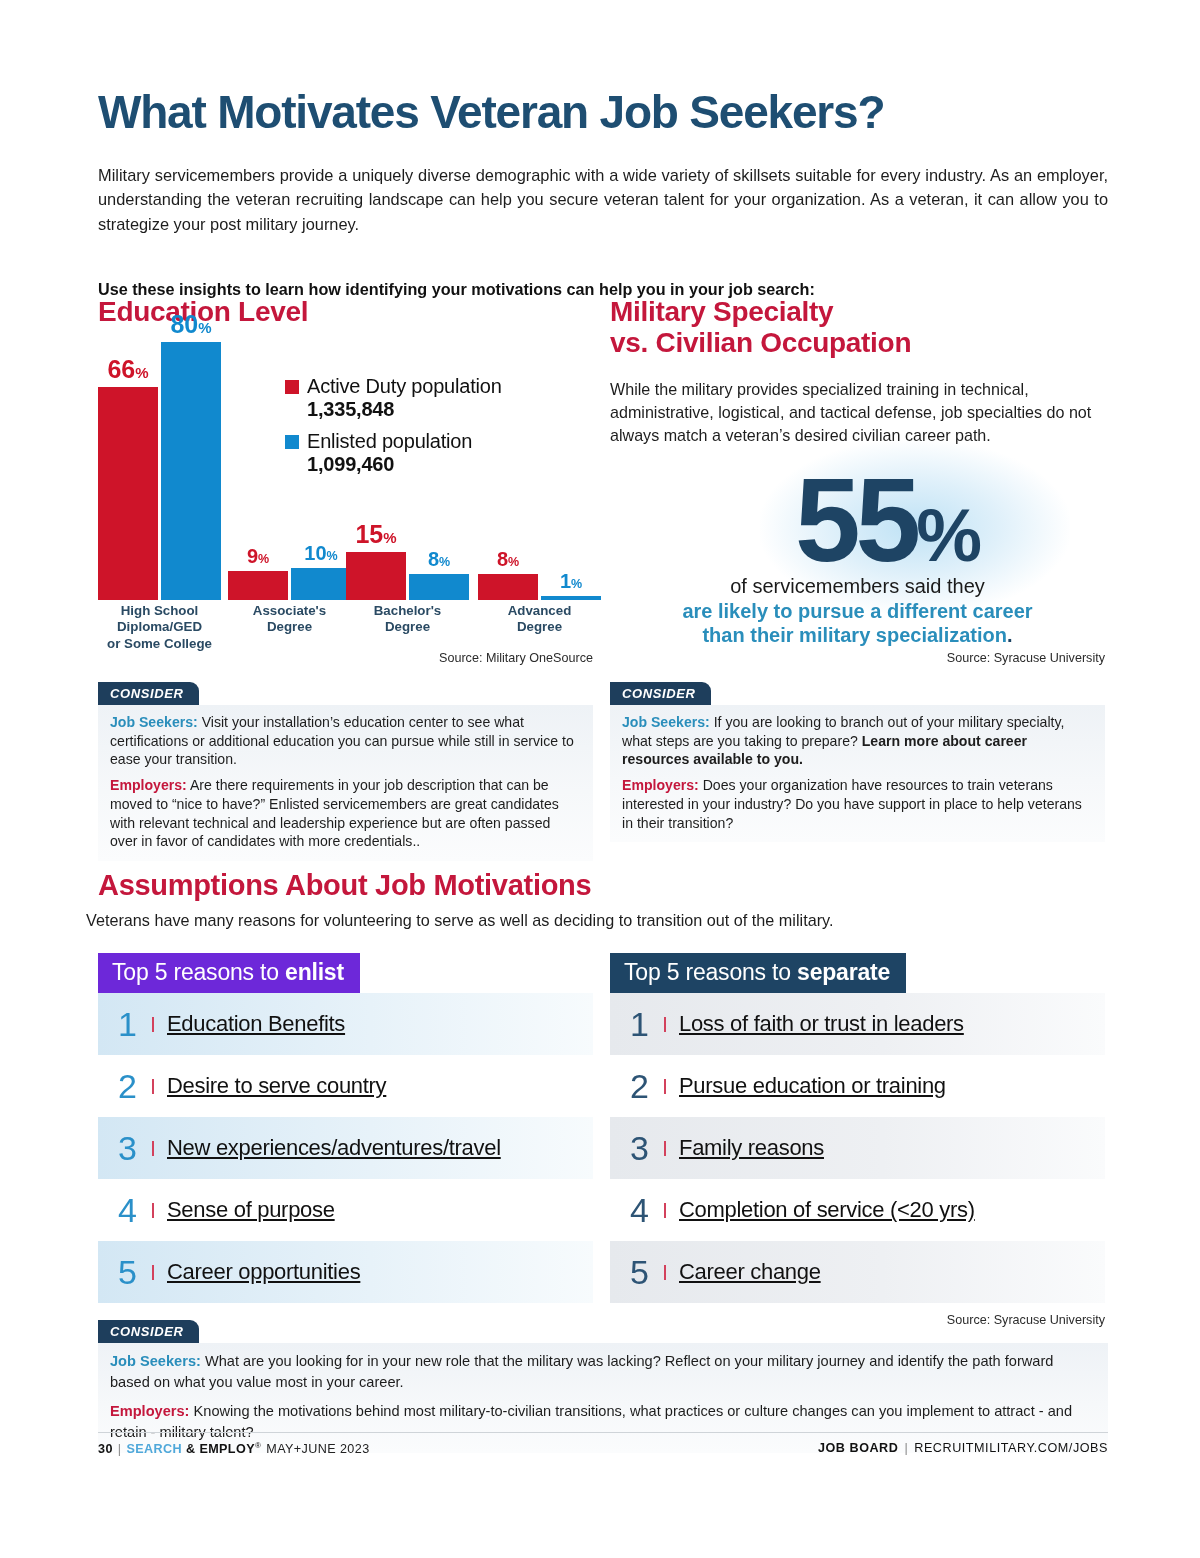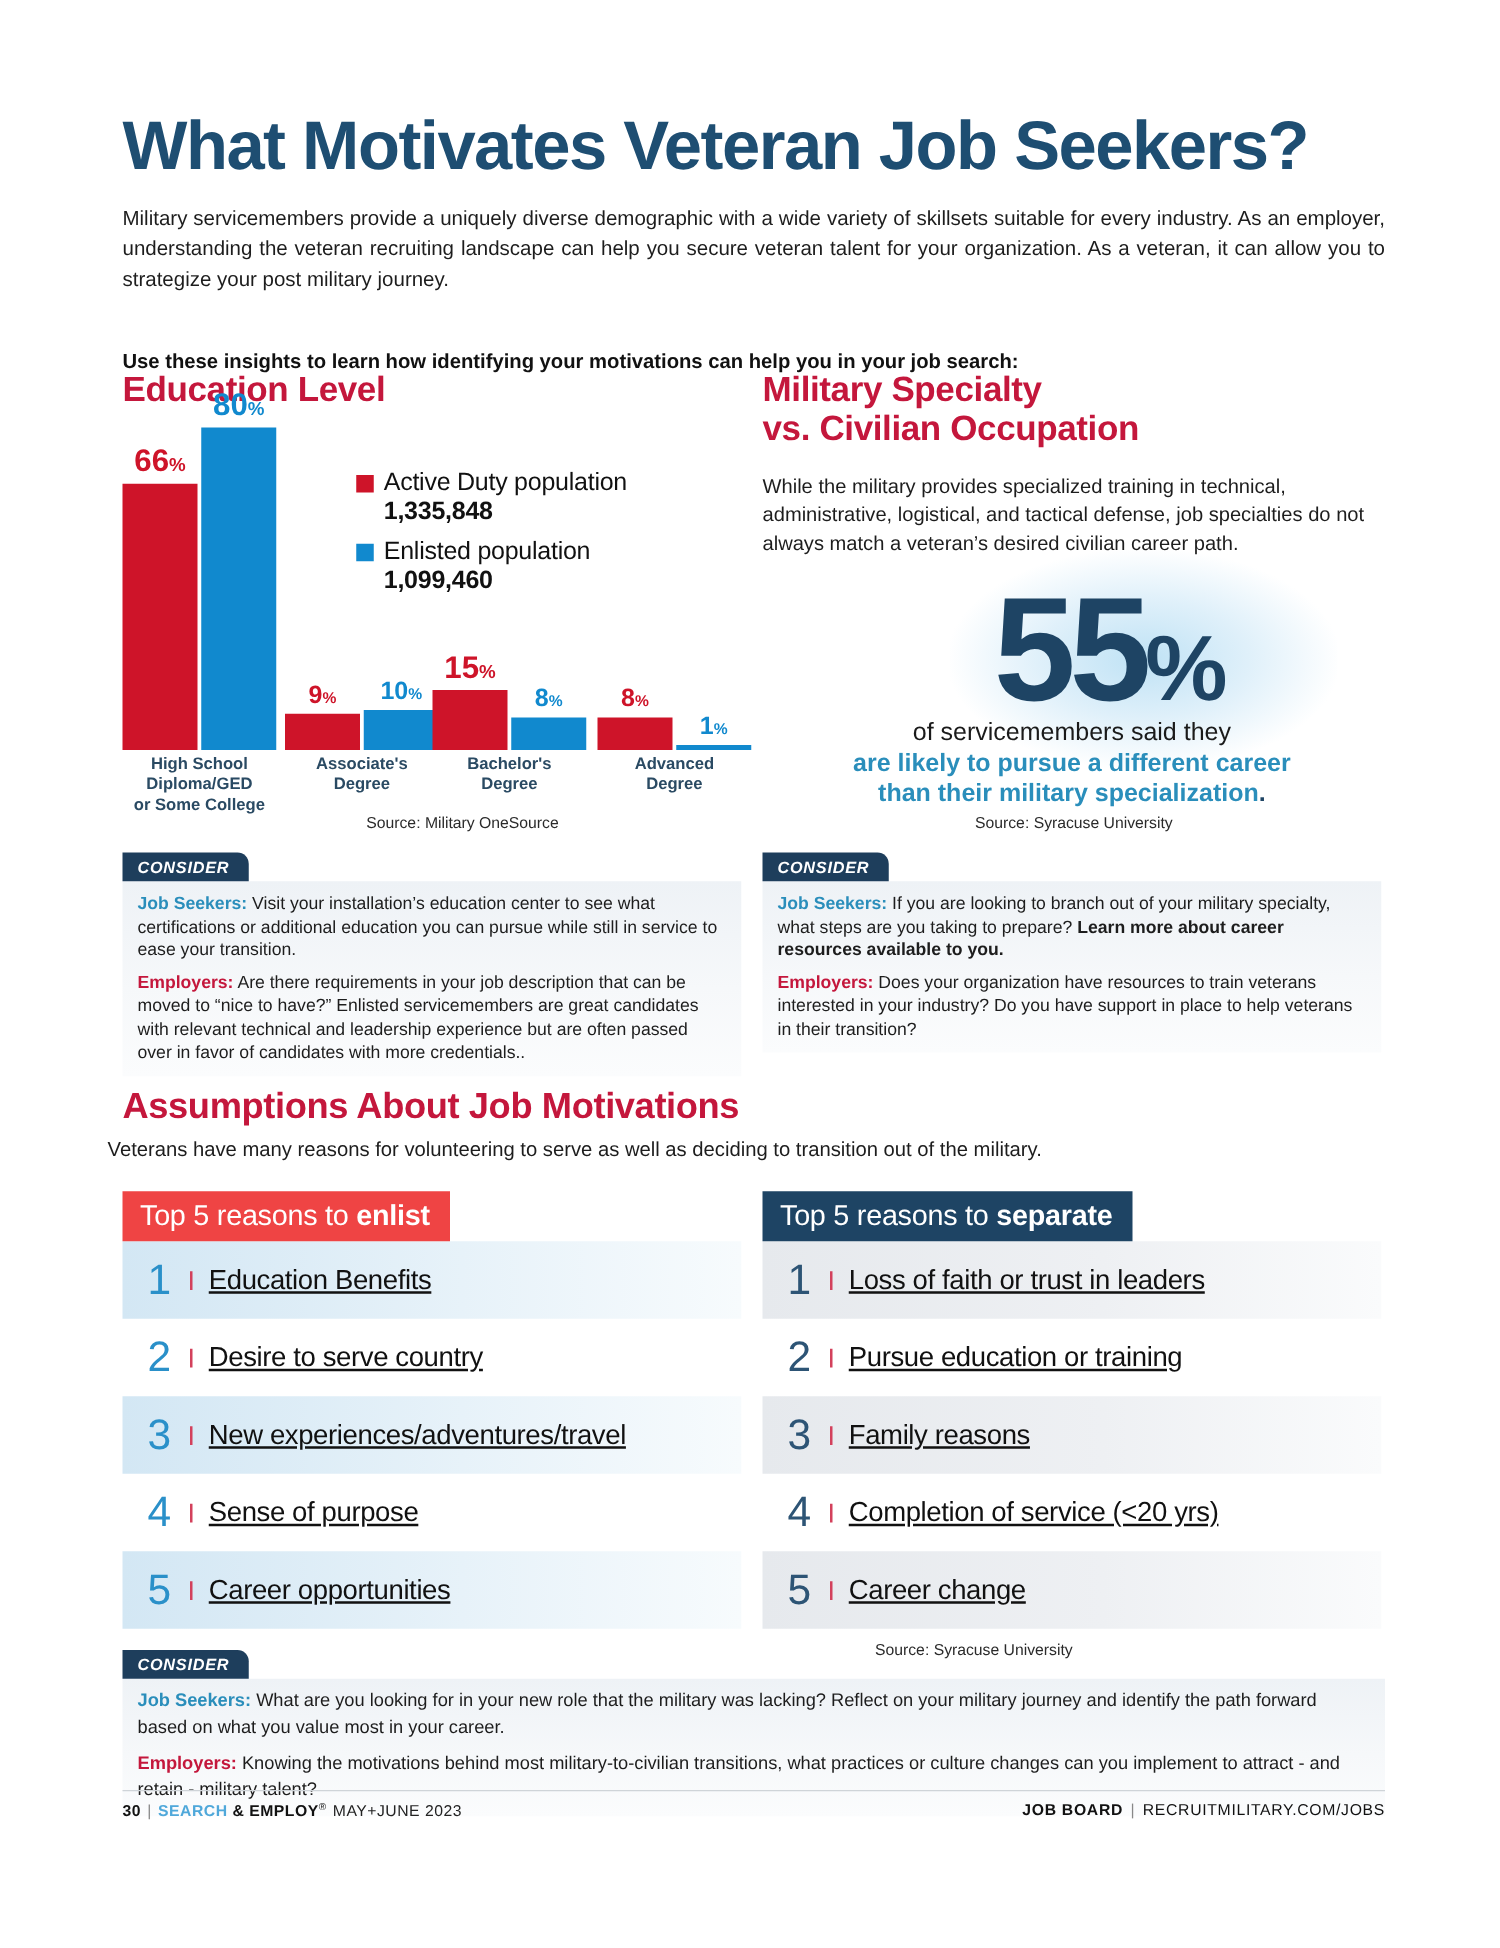--- a/index.html
+++ b/index.html
@@ -7,21 +7,21 @@
     width: 1200px; height: 1558px;
     background: #ffffff;
     font-family: "Liberation Sans", sans-serif;
     color: #1a1a1a;
   }
   .page { position: relative; width: 1200px; height: 1558px; padding: 0; }
 
   
   .hero-title {
     position: absolute; left: 98px; top: 88px; width: 1020px;
-    font-size: 55px; font-weight: 700; letter-spacing: -1.2px;
+    font-size: 46px; font-weight: 700; letter-spacing: -1.2px;
     color: #1e4e72; line-height: 1.05;
   }
   .intro {
     position: absolute; left: 98px; top: 163px; width: 1010px;
     font-size: 16.4px; line-height: 1.48; text-align: justify;
     color: #1d1d1d;
   }
   .intro-bold {
     position: absolute; left: 98px; top: 240px; width: 1010px;
     font-size: 16.2px; font-weight: 700; color: #111; margin-top: 40px;
@@ -62,21 +62,21 @@
   .legend { position: absolute; left: 285px; top: 375px; width: 300px; }
   .legend-row { margin-bottom: 9px; }
   .legend-line { display: flex; align-items: center; }
   .sw { width: 14px; height: 14px; display: inline-block; margin-right: 8px; flex: none; }
   .sw.red { background: #ce1429; }
   .sw.blue { background: #1189ce; }
   .legend-label { font-size: 20px; color: #111; letter-spacing: -0.2px; }
   .legend-num { font-size: 20px; font-weight: 700; color: #111; margin-left: 22px; letter-spacing: -0.2px; }
 
   .source {
-    position: absolute; font-size: 12.6px; color: #2b2b2b; text-align: left;
+    position: absolute; font-size: 12.6px; color: #2b2b2b; text-align: right;
   }
   #src-edu { left: 293px; top: 651px; width: 300px; }
   #src-mil { left: 780px; top: 651px; width: 325px; }
   #src-reasons { left: 700px; top: 1313px; width: 405px; }
 
   
   .mil-body {
     position: absolute; left: 610px; top: 378px; width: 482px;
     font-size: 16.1px; line-height: 1.42; color: #1d1d1d;
   }
@@ -132,21 +132,21 @@
     font-size: 16.2px; color: #1d1d1d;
   }
 
   .top5 { position: absolute; width: 495px; }
   #top5-enlist { left: 98px; top: 953px; }
   #top5-separate { left: 610px; top: 953px; }
   .t5-head {
     display: inline-block; color: #fff; font-size: 23px; padding: 6px 16px 7px 14px;
     letter-spacing: -0.2px;
   }
-  .t5-head.blue { background: #ef4444; }
+  .t5-head.blue { background: #6d28d9; }
   .t5-head.navy { background: #1e4464; }
   .t5-rows { margin-top: 0; }
   .t5-row {
     display: flex; align-items: center; height: 62px; padding-left: 20px;
   }
   .t5-row.alt-blue { background: linear-gradient(90deg,#d3e7f4 0%, #e7f2f9 55%, #f7fbfd 100%); }
   .t5-row.alt-gray { background: linear-gradient(90deg,#e6e9ed 0%, #eef0f3 55%, #fafbfc 100%); }
   .t5-num { font-size: 34px; font-weight: 400; width: 30px; flex: none; line-height: 1; }
   .t5-num.blue { color: #2a90c9; }
   .t5-num.navy { color: #2d5475; }

